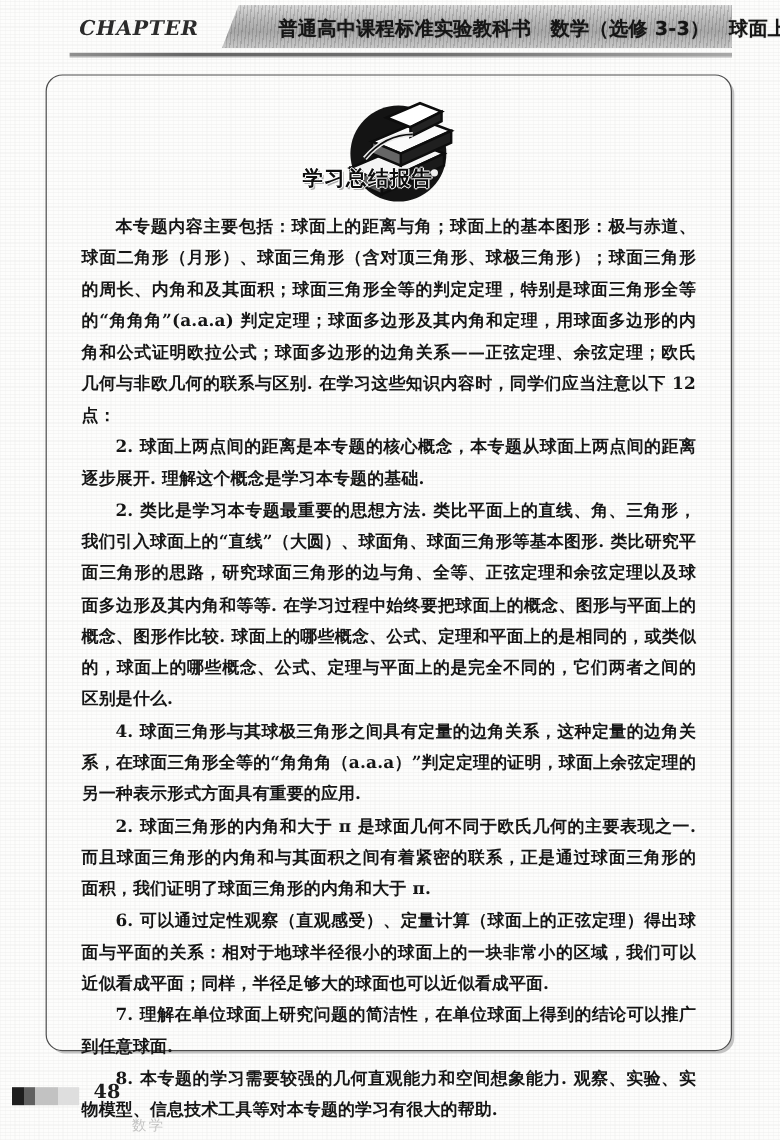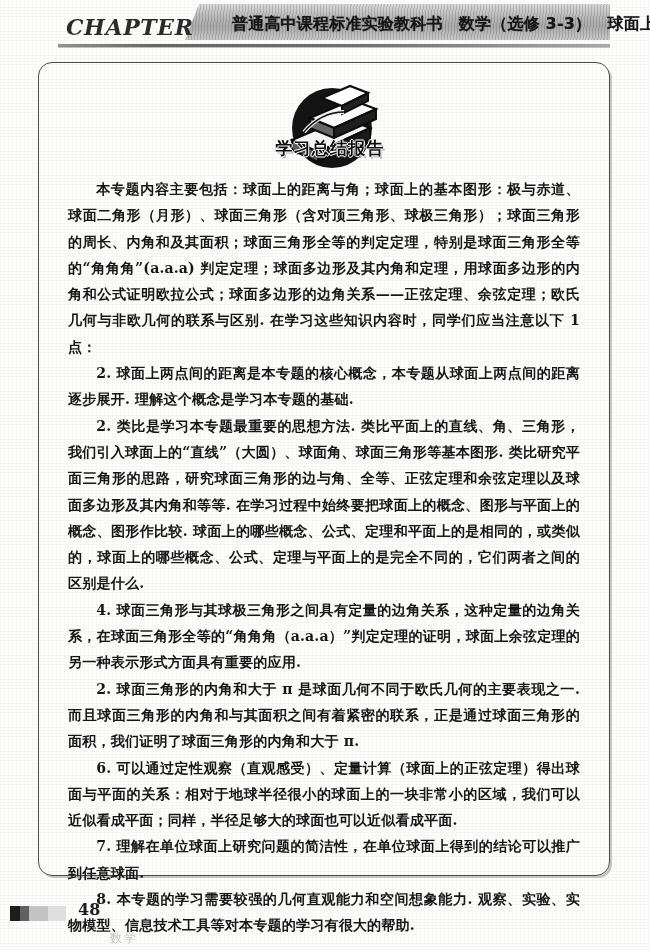--- a/index.html
+++ b/index.html
@@ -50,21 +50,21 @@
     position:absolute; inset:0;
     opacity:.33;
     background-image:repeating-linear-gradient(95deg, rgba(0,0,0,.42) 0 1px, transparent 1px 3px);
   }
   .runhead-chapter {
     position: absolute;
     left: 66px; top: 14px;
     font-family: "DejaVu Serif", "Liberation Serif", serif;
     font-style: italic;
     font-weight: 700;
-    font-size: 22px;
+    font-size: 17px;
     letter-spacing: .6px;
     color: #2b2b2b;
   }
   .runhead-title {
     position: absolute;
     left: 232px; top: 14px;
     width: 380px;
     font-family: "DejaVu Sans", "Liberation Sans", sans-serif;
     font-weight: 700;
     font-size: 16px;
@@ -102,21 +102,21 @@
   .emblem {
     position: absolute;
     left: 258px; top: 78px;
     width: 140px; height: 92px;
   }
   .emblem svg { display:block; }
   .banner-title {
     position: absolute;
     left: 252px; top: 137px;
     width: 156px;
-    text-align: center;
+    text-align: left;
     font-family: "DejaVu Sans", "Liberation Sans", sans-serif;
     font-weight: 700;
     font-size: 17px;
     letter-spacing: 1.2px;
     color: #0d0d0d;
     text-shadow:
       1px 0 0 #fff, -1px 0 0 #fff, 0 1px 0 #fff, 0 -1px 0 #fff,
       1.6px 1.6px 0 rgba(0,0,0,.30);
   }
 
@@ -201,21 +201,21 @@
       <path d="M84 28 L110 15 L110 23 L84 36 Z" fill="#232323" stroke="#0d0d0d" stroke-width="2"></path>
 
       <path d="M46 54 C58 40 72 34 86 34" fill="none" stroke="#e8e8e8" stroke-width="4"></path>
       <path d="M46 54 C58 40 72 34 86 34" fill="none" stroke="#0d0d0d" stroke-width="1.3"></path>
       <circle cx="104" cy="66" r="3" fill="#f0f0f0"></circle>
     </svg>
   </div>
   <div class="banner-title">学习总结报告</div>
 
   <div class="body">
-    <p>本专题内容主要包括：球面上的距离与角；球面上的基本图形：极与赤道、球面二角形（月形）、球面三角形（含对顶三角形、球极三角形）；球面三角形的周长、内角和及其面积；球面三角形全等的判定定理，特别是球面三角形全等的“角角角”(a.a.a) 判定定理；球面多边形及其内角和定理，用球面多边形的内角和公式证明欧拉公式；球面多边形的边角关系——正弦定理、余弦定理；欧氏几何与非欧几何的联系与区别. 在学习这些知识内容时，同学们应当注意以下 1 点：</p>
+    <p>本专题内容主要包括：球面上的距离与角；球面上的基本图形：极与赤道、球面二角形（月形）、球面三角形（含对顶三角形、球极三角形）；球面三角形的周长、内角和及其面积；球面三角形全等的判定定理，特别是球面三角形全等的“角角角”(a.a.a) 判定定理；球面多边形及其内角和定理，用球面多边形的内角和公式证明欧拉公式；球面多边形的边角关系——正弦定理、余弦定理；欧氏几何与非欧几何的联系与区别. 在学习这些知识内容时，同学们应当注意以下 12 点：</p>
     <p>2. 球面上两点间的距离是本专题的核心概念，本专题从球面上两点间的距离逐步展开. 理解这个概念是学习本专题的基础.</p>
     <p>2. 类比是学习本专题最重要的思想方法. 类比平面上的直线、角、三角形，我们引入球面上的“直线”（大圆）、球面角、球面三角形等基本图形. 类比研究平面三角形的思路，研究球面三角形的边与角、全等、正弦定理和余弦定理以及球面多边形及其内角和等等. 在学习过程中始终要把球面上的概念、图形与平面上的概念、图形作比较. 球面上的哪些概念、公式、定理和平面上的是相同的，或类似的，球面上的哪些概念、公式、定理与平面上的是完全不同的，它们两者之间的区别是什么.</p>
     <p>4. 球面三角形与其球极三角形之间具有定量的边角关系，这种定量的边角关系，在球面三角形全等的“角角角（a.a.a）”判定定理的证明，球面上余弦定理的另一种表示形式方面具有重要的应用.</p>
     <p>2. 球面三角形的内角和大于 π 是球面几何不同于欧氏几何的主要表现之一. 而且球面三角形的内角和与其面积之间有着紧密的联系，正是通过球面三角形的面积，我们证明了球面三角形的内角和大于 π.</p>
     <p>6. 可以通过定性观察（直观感受）、定量计算（球面上的正弦定理）得出球面与平面的关系：相对于地球半径很小的球面上的一块非常小的区域，我们可以近似看成平面；同样，半径足够大的球面也可以近似看成平面.</p>
     <p>7. 理解在单位球面上研究问题的简洁性，在单位球面上得到的结论可以推广到任意球面.</p>
     <p>8. 本专题的学习需要较强的几何直观能力和空间想象能力. 观察、实验、实物模型、信息技术工具等对本专题的学习有很大的帮助.</p>
   </div>
 
   <div class="footer">

